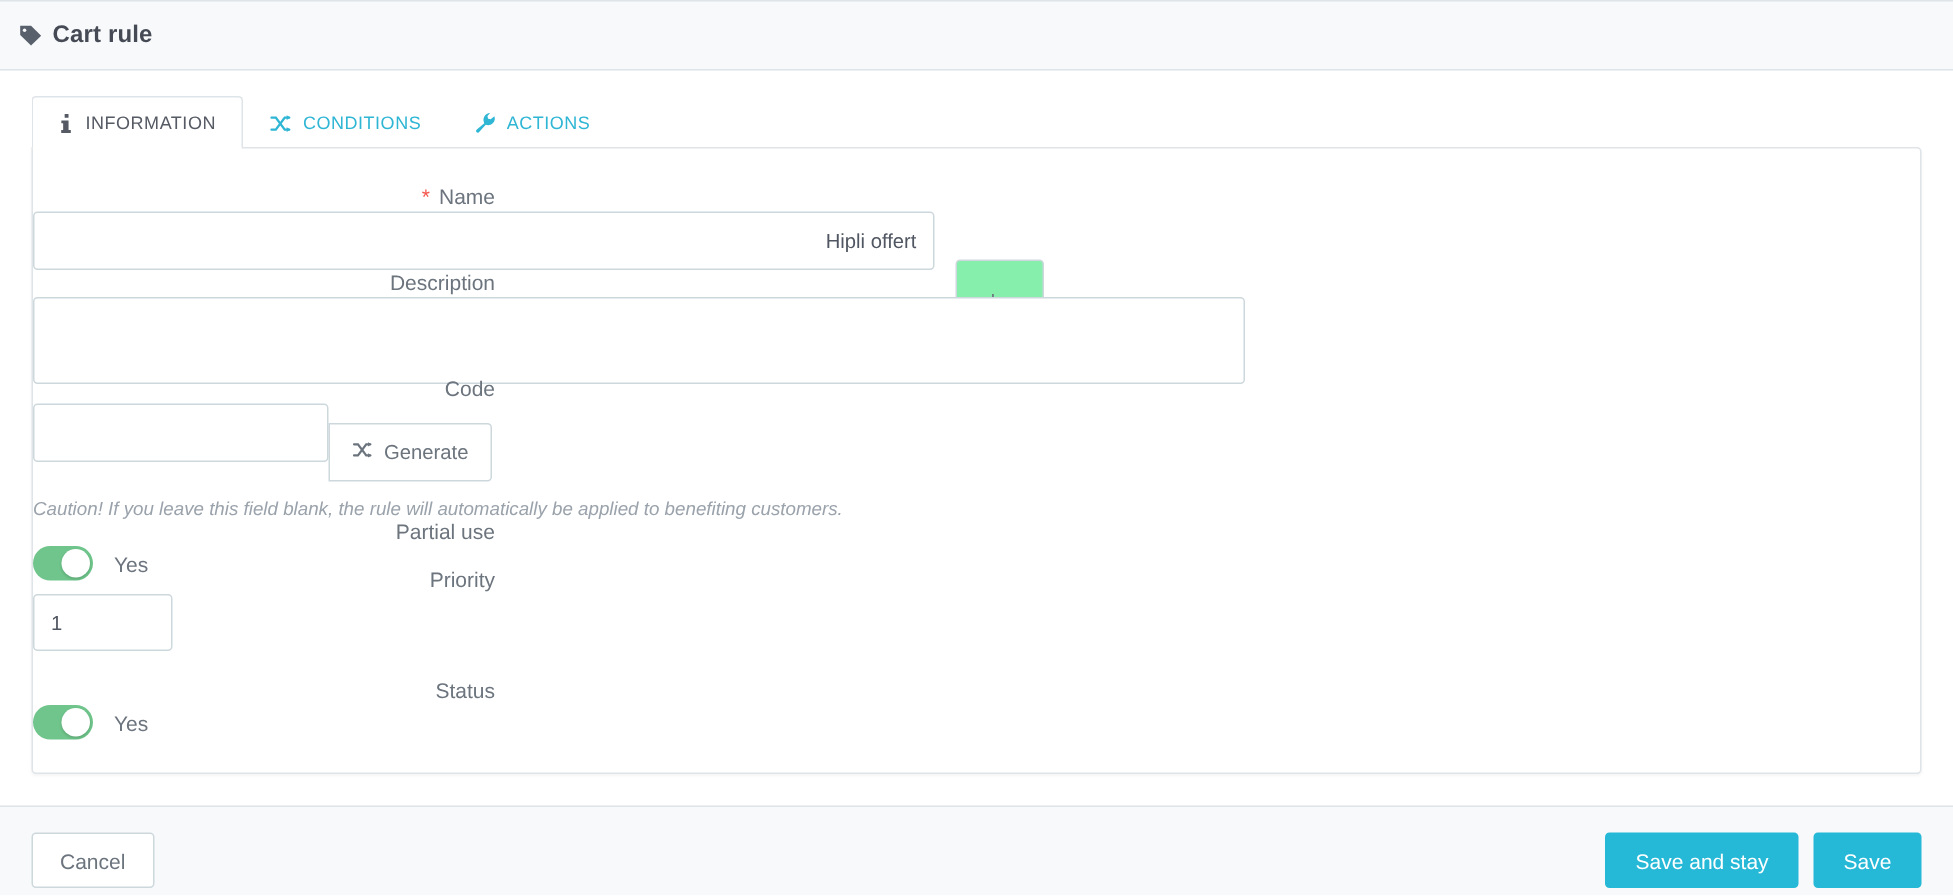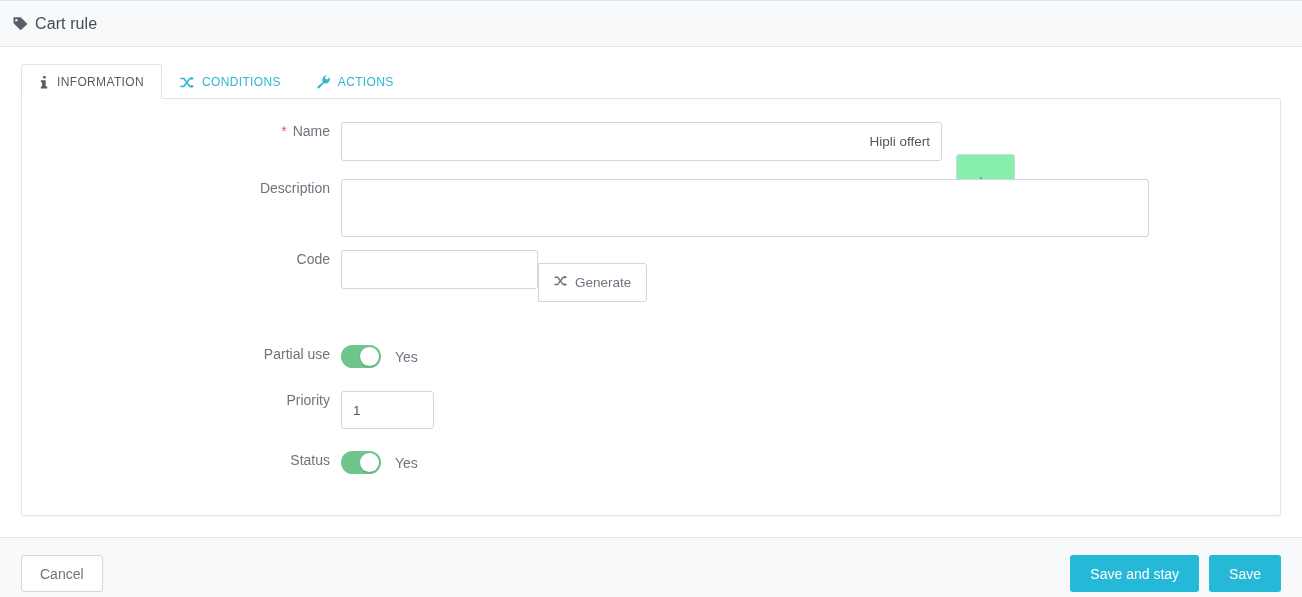--- a/index.html
+++ b/index.html
@@ -32,21 +32,21 @@
     align-items: center;
     padding-left: 13px;
   }
   .page-title {
     font-size: 16px;
     color: #464a55;
     letter-spacing: .1px;
     display: flex;
     align-items: center;
     gap: 7px;
-    font-weight: 400;
+    font-weight: 700;
   }
   .tag-icon { display: inline-block; width: 15px; height: 15px; line-height: 0; }
 
   
   .tabs {
     position: absolute;
     left: 21px; top: 64px;
     display: flex;
     align-items: flex-end;
     height: 35px;
@@ -100,20 +100,21 @@
     position: absolute;
     left: 0; top: 0;
     width: 100%;
   }
   .row {
     display: flex;
     align-items: flex-start;
     position: absolute;
     left: 0;
     width: 100%;
+    flex-direction: column;
   }
   .label {
     width: 319px;
     text-align: right;
     padding-right: 11px;
     font-size: 14px;
     color: #6c747e;
     line-height: 19px;
     font-weight: 400;
   }
@@ -335,36 +336,37 @@
                 <svg width="14" height="12" viewBox="0 0 16 14" fill="none" stroke="#6c747e" stroke-width="1.7" stroke-linecap="round">
                   <path d="M1 2.6 h3.1 l6.4 8.6 h3.2"></path>
                   <path d="M1 11.2 h3.1 l6.4 -8.6 h3.2"></path>
                   <path d="M11.9 0.9 L14.6 2.6 L11.9 4.3" fill="#6c747e" stroke="none"></path>
                   <path d="M11.9 9.5 L14.6 11.2 L11.9 12.9" fill="#6c747e" stroke="none"></path>
                 </svg>
               </span>
               <span>Generate</span>
             </button>
           </div>
+          <div class="hint">Caution! If you leave this field blank, the rule will automatically be applied to benefiting customers.</div>
         </div>
       </div>
 
       <div class="row" style="top:246px;">
         <div class="label">Partial use</div>
         <div class="ctl">
           <div class="switch-wrap">
             <div class="switch">
               <div class="knob"></div>
             </div>
             <span class="switch-label">Yes</span>
           </div>
         </div>
       </div>
 
-      <div class="row" style="top:292px;justify-content:center;">
+      <div class="row" style="top:278px;justify-content:center;">
         <div class="label">Priority</div>
         <div class="ctl">
           <input class="txt prio-input" type="text" value="1" style="">
         </div>
       </div>
 
       <div class="row" style="top:352px;">
         <div class="label">Status</div>
         <div class="ctl">
           <div class="switch-wrap">

